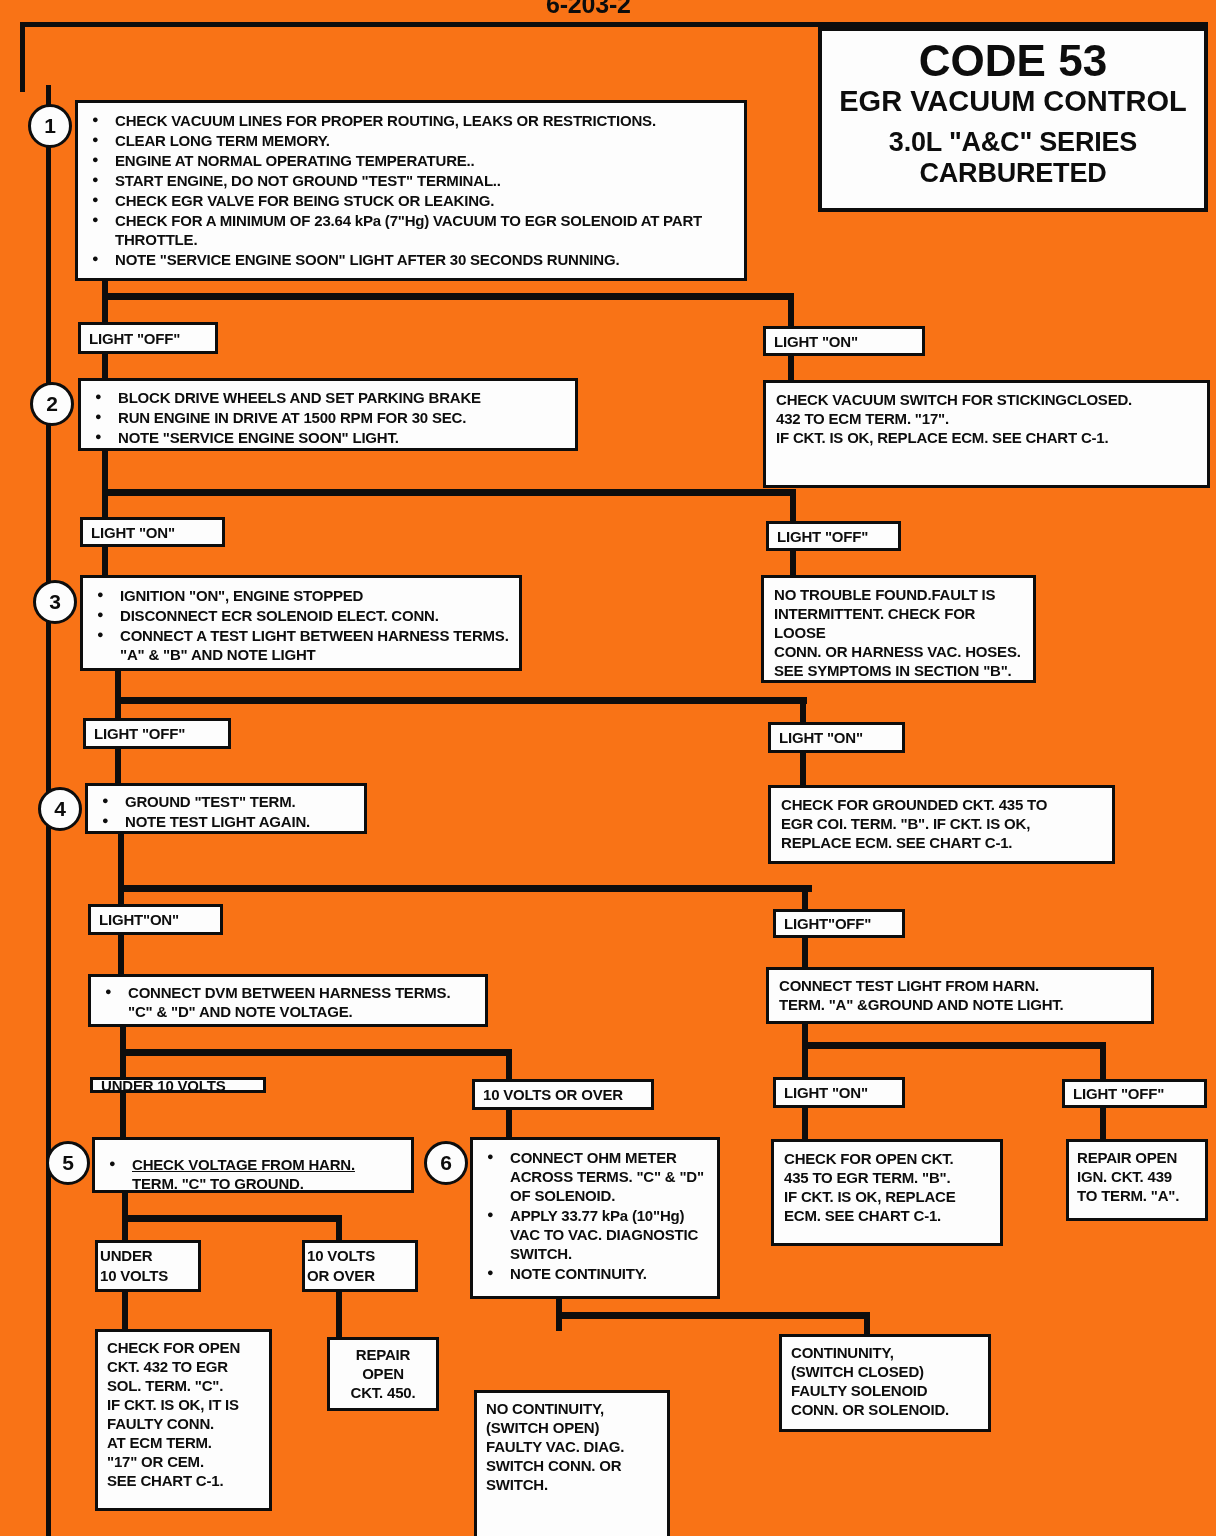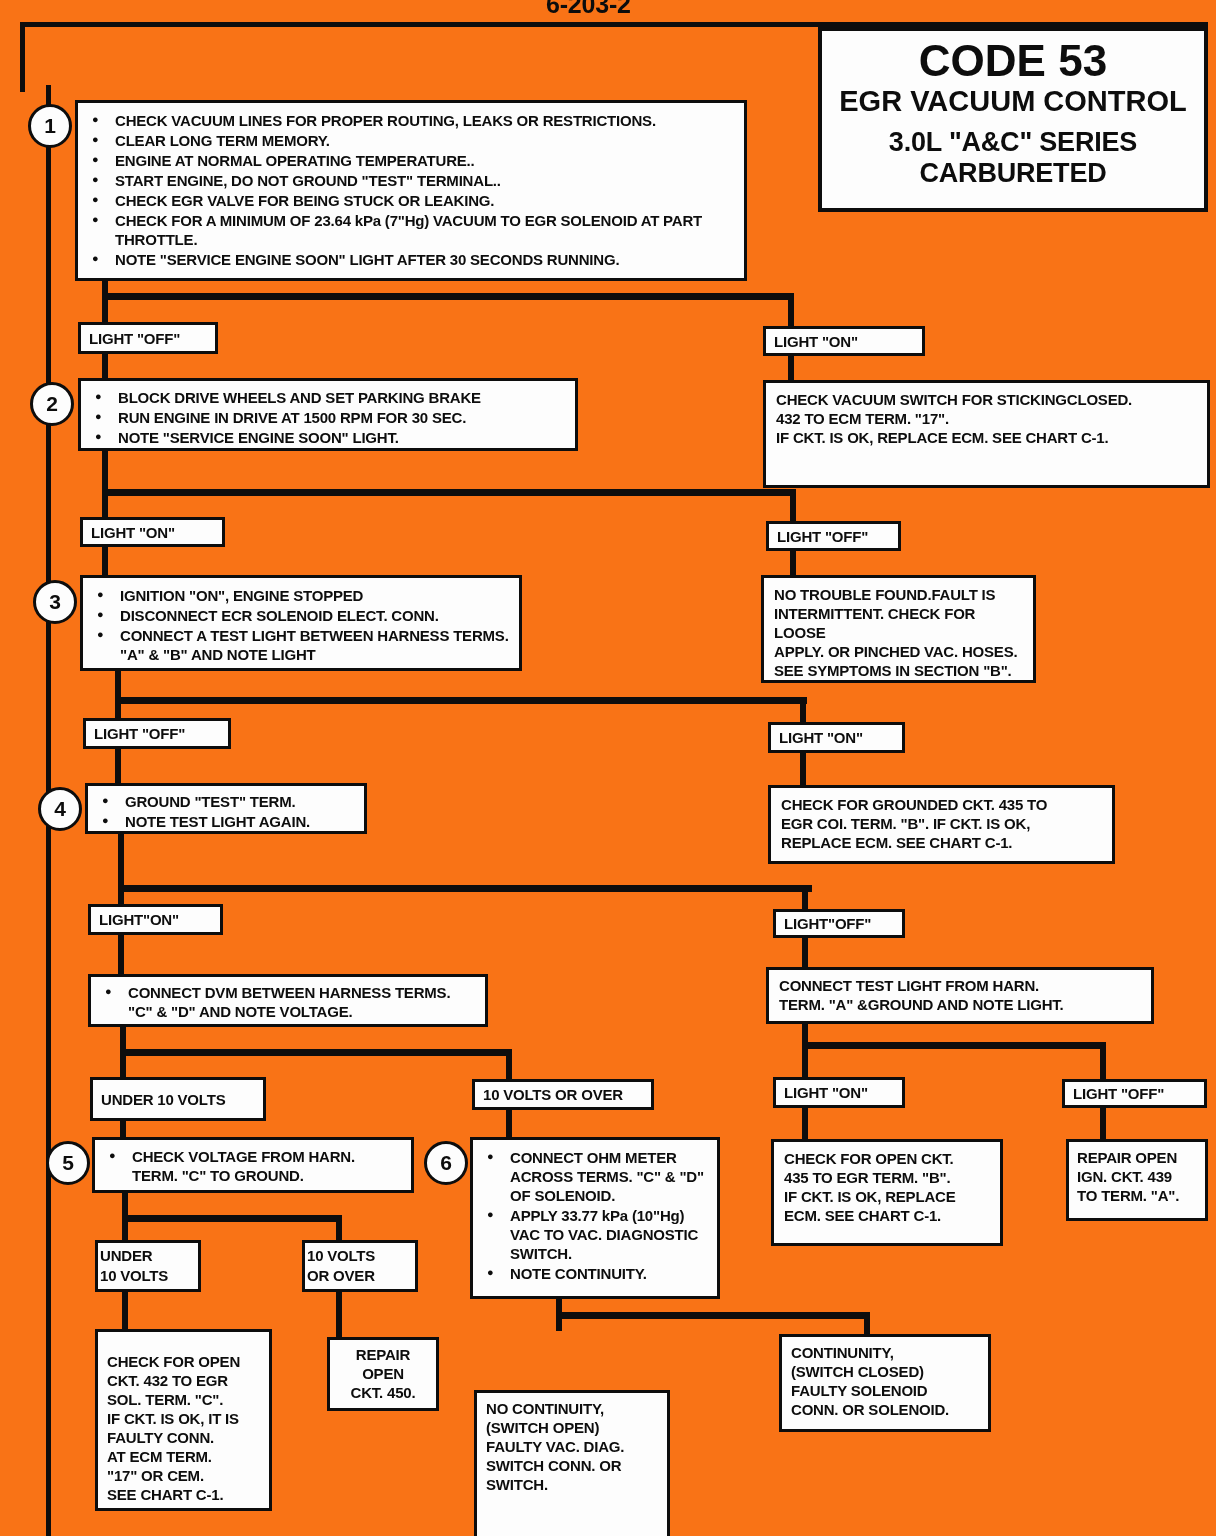--- a/index.html
+++ b/index.html
@@ -135,21 +135,21 @@
   <div class="bx" style="left:80px;top:575px;width:442px;height:96px;">
     <ul class="bullets">
       <li>IGNITION "ON", ENGINE STOPPED</li>
       <li>DISCONNECT ECR SOLENOID ELECT. CONN.</li>
       <li>CONNECT A TEST LIGHT BETWEEN HARNESS TERMS. "A" &amp; "B" AND NOTE LIGHT</li>
     </ul>
   </div>
   <div class="bx" style="left:761px;top:575px;width:275px;height:108px;">
     <div>NO TROUBLE FOUND.FAULT IS</div>
     <div>INTERMITTENT.  CHECK FOR LOOSE</div>
-    <div>APPLY. OR PINCHED VAC. HOSES.</div>
+    <div>CONN. OR HARNESS VAC. HOSES.</div>
     <div>SEE SYMPTOMS IN SECTION "B".</div>
   </div>
 
   <div class="lb" style="left:83px;top:718px;width:148px;height:31px;">LIGHT "OFF"</div>
   <div class="lb" style="left:768px;top:722px;width:137px;height:31px;">LIGHT "ON"</div>
 
   <div class="ci" style="left:38px;top:787px;">4</div>
   <div class="bx" style="left:85px;top:783px;width:282px;height:51px;padding:5px 10px;">
     <ul class="bullets">
       <li>GROUND "TEST" TERM.</li>
@@ -168,27 +168,27 @@
   <div class="bx" style="left:88px;top:974px;width:400px;height:53px;padding:5px 10px;">
     <ul class="bullets">
       <li>CONNECT DVM BETWEEN HARNESS TERMS. "C" &amp; "D" AND NOTE VOLTAGE.</li>
     </ul>
   </div>
   <div class="bx" style="left:766px;top:967px;width:388px;height:57px;padding:6px 10px;">
     <div>CONNECT TEST LIGHT FROM HARN.</div>
     <div>TERM. "A" &amp;GROUND AND NOTE LIGHT.</div>
   </div>
 
-  <div class="lb" style="left:90px;top:1077px;width:176px;height:44px;">UNDER 10 VOLTS</div>
+  <div class="lb" style="left:90px;top:1077px;width:176px;height:16px;">UNDER 10 VOLTS</div>
   <div class="lb" style="left:472px;top:1079px;width:182px;height:31px;">10 VOLTS OR OVER</div>
   <div class="lb" style="left:773px;top:1077px;width:132px;height:31px;">LIGHT "ON"</div>
   <div class="lb" style="left:1062px;top:1079px;width:145px;height:29px;">LIGHT "OFF"</div>
 
   <div class="ci" style="left:46px;top:1141px;">5</div>
-  <div class="bx" style="left:92px;top:1137px;width:322px;height:56px;padding:6px 10px;">
+  <div class="bx" style="left:92px;top:1137px;width:322px;height:56px;padding:14px 10px;text-decoration:underline;">
     <ul class="bullets">
       <li>CHECK VOLTAGE FROM HARN. TERM. "C" TO GROUND.</li>
     </ul>
   </div>
 
   <div class="ci" style="left:424px;top:1141px;">6</div>
   <div class="bx" style="left:470px;top:1137px;width:250px;height:162px;">
     <ul class="bullets">
       <li>CONNECT OHM METER ACROSS TERMS. "C" &amp; "D" OF SOLENOID.</li>
       <li>APPLY 33.77 kPa (10"Hg) VAC TO VAC. DIAGNOSTIC SWITCH.</li>
@@ -210,21 +210,21 @@
 
   <div class="lb2" style="left:95px;top:1240px;width:106px;height:52px;">
     <div>UNDER</div>
     <div>10 VOLTS</div>
   </div>
   <div class="lb2" style="left:302px;top:1240px;width:116px;height:52px;">
     <div>10 VOLTS</div>
     <div>OR OVER</div>
   </div>
 
-  <div class="bx" style="left:95px;top:1329px;width:177px;height:182px;padding:20px 9px;">
+  <div class="bx" style="left:95px;top:1329px;width:177px;height:182px;padding:6px 9px;">
     <div>CHECK FOR OPEN</div>
     <div>CKT. 432 TO EGR</div>
     <div>SOL. TERM. "C".</div>
     <div>IF CKT. IS OK, IT IS</div>
     <div>FAULTY CONN.</div>
     <div>AT ECM TERM.</div>
     <div>"17" OR CEM.</div>
     <div>SEE CHART C-1.</div>
   </div>
   <div class="bx" style="left:303px;top:1337px;width:112px;height:74px;padding:5px 8px;text-align:center;margin-left:24px;">

